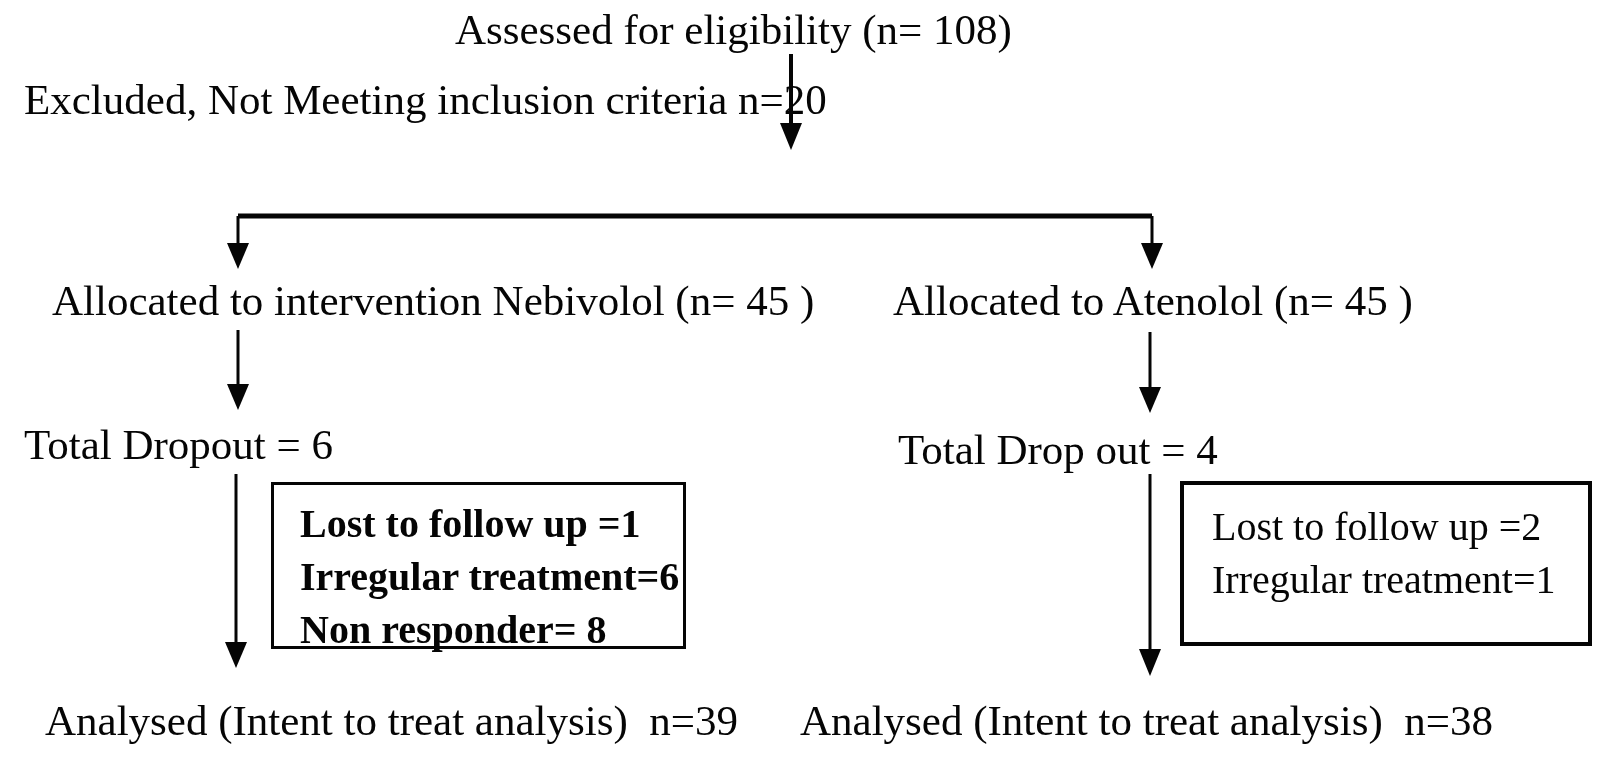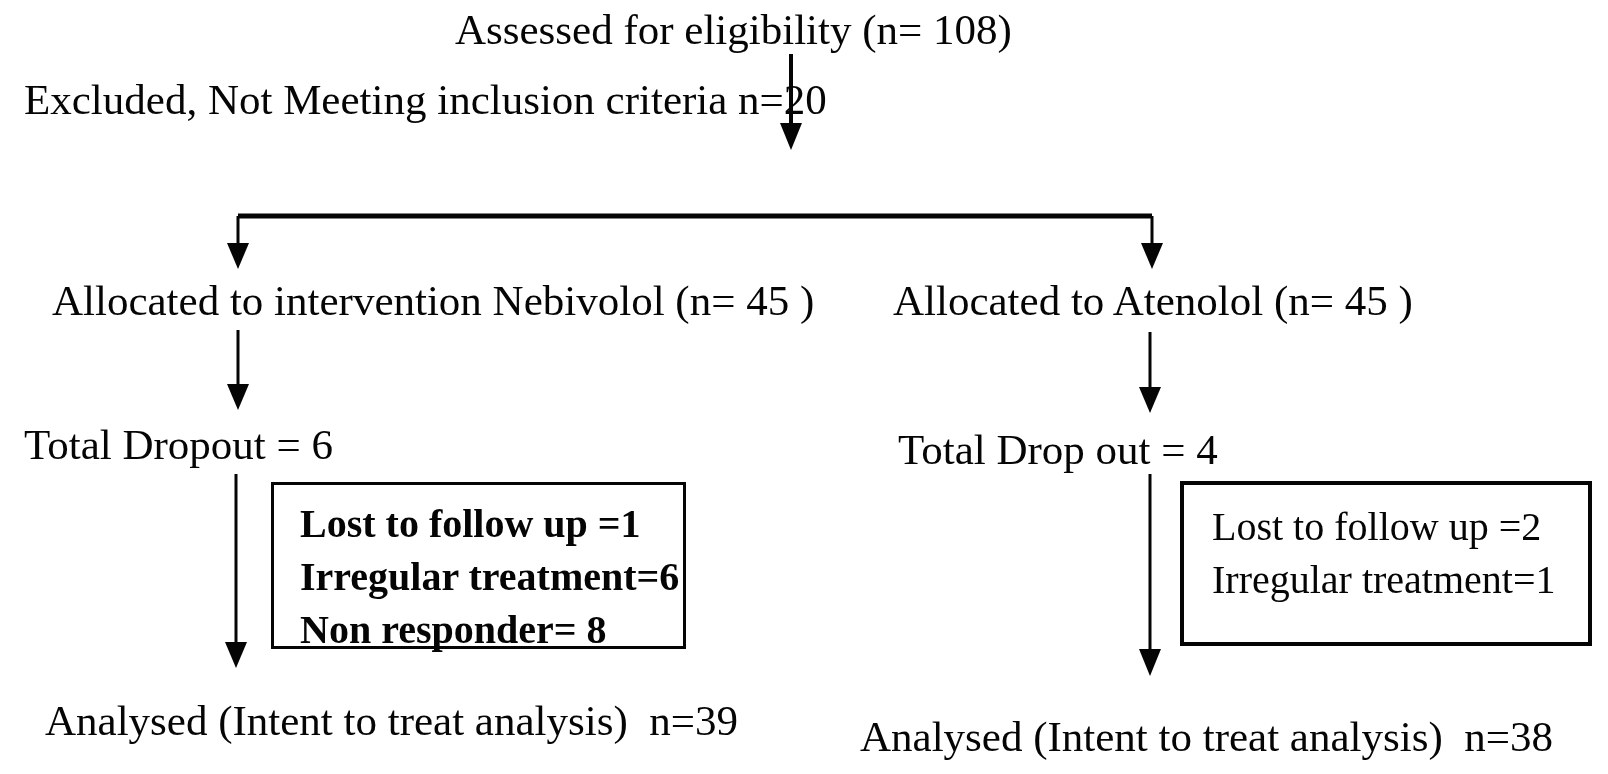--- a/index.html
+++ b/index.html
@@ -59,21 +59,21 @@
   }
   
   .pos-assessed   { left: 455px; top: 6px; }
   .pos-excluded   { left: 24px;  top: 76px; }
   .pos-randomized { left: 683px; top: 148px; }
   .pos-alloc-l    { left: 24px;  top: 277px; margin-left: 28px; }
   .pos-alloc-r    { left: 893px; top: 277px; }
   .pos-drop-l     { left: 24px;  top: 421px; }
   .pos-drop-r     { left: 898px; top: 426px; }
   .pos-anal-l     { left: 22px;  top: 697px; margin-left: 23px; }
-  .pos-anal-r     { left: 860px; top: 697px; margin-top: 16px; }
+  .pos-anal-r     { left: 800px; top: 697px; }
   svg line, svg path { stroke: #050505; fill: none; }
   svg polygon { fill: #050505; stroke: none; }
 </style>
 </head>
 <body>
 
 <div class="canvas">
 
   <svg class="arrow-layer" viewBox="0 0 1608 774" aria-hidden="true">
 

